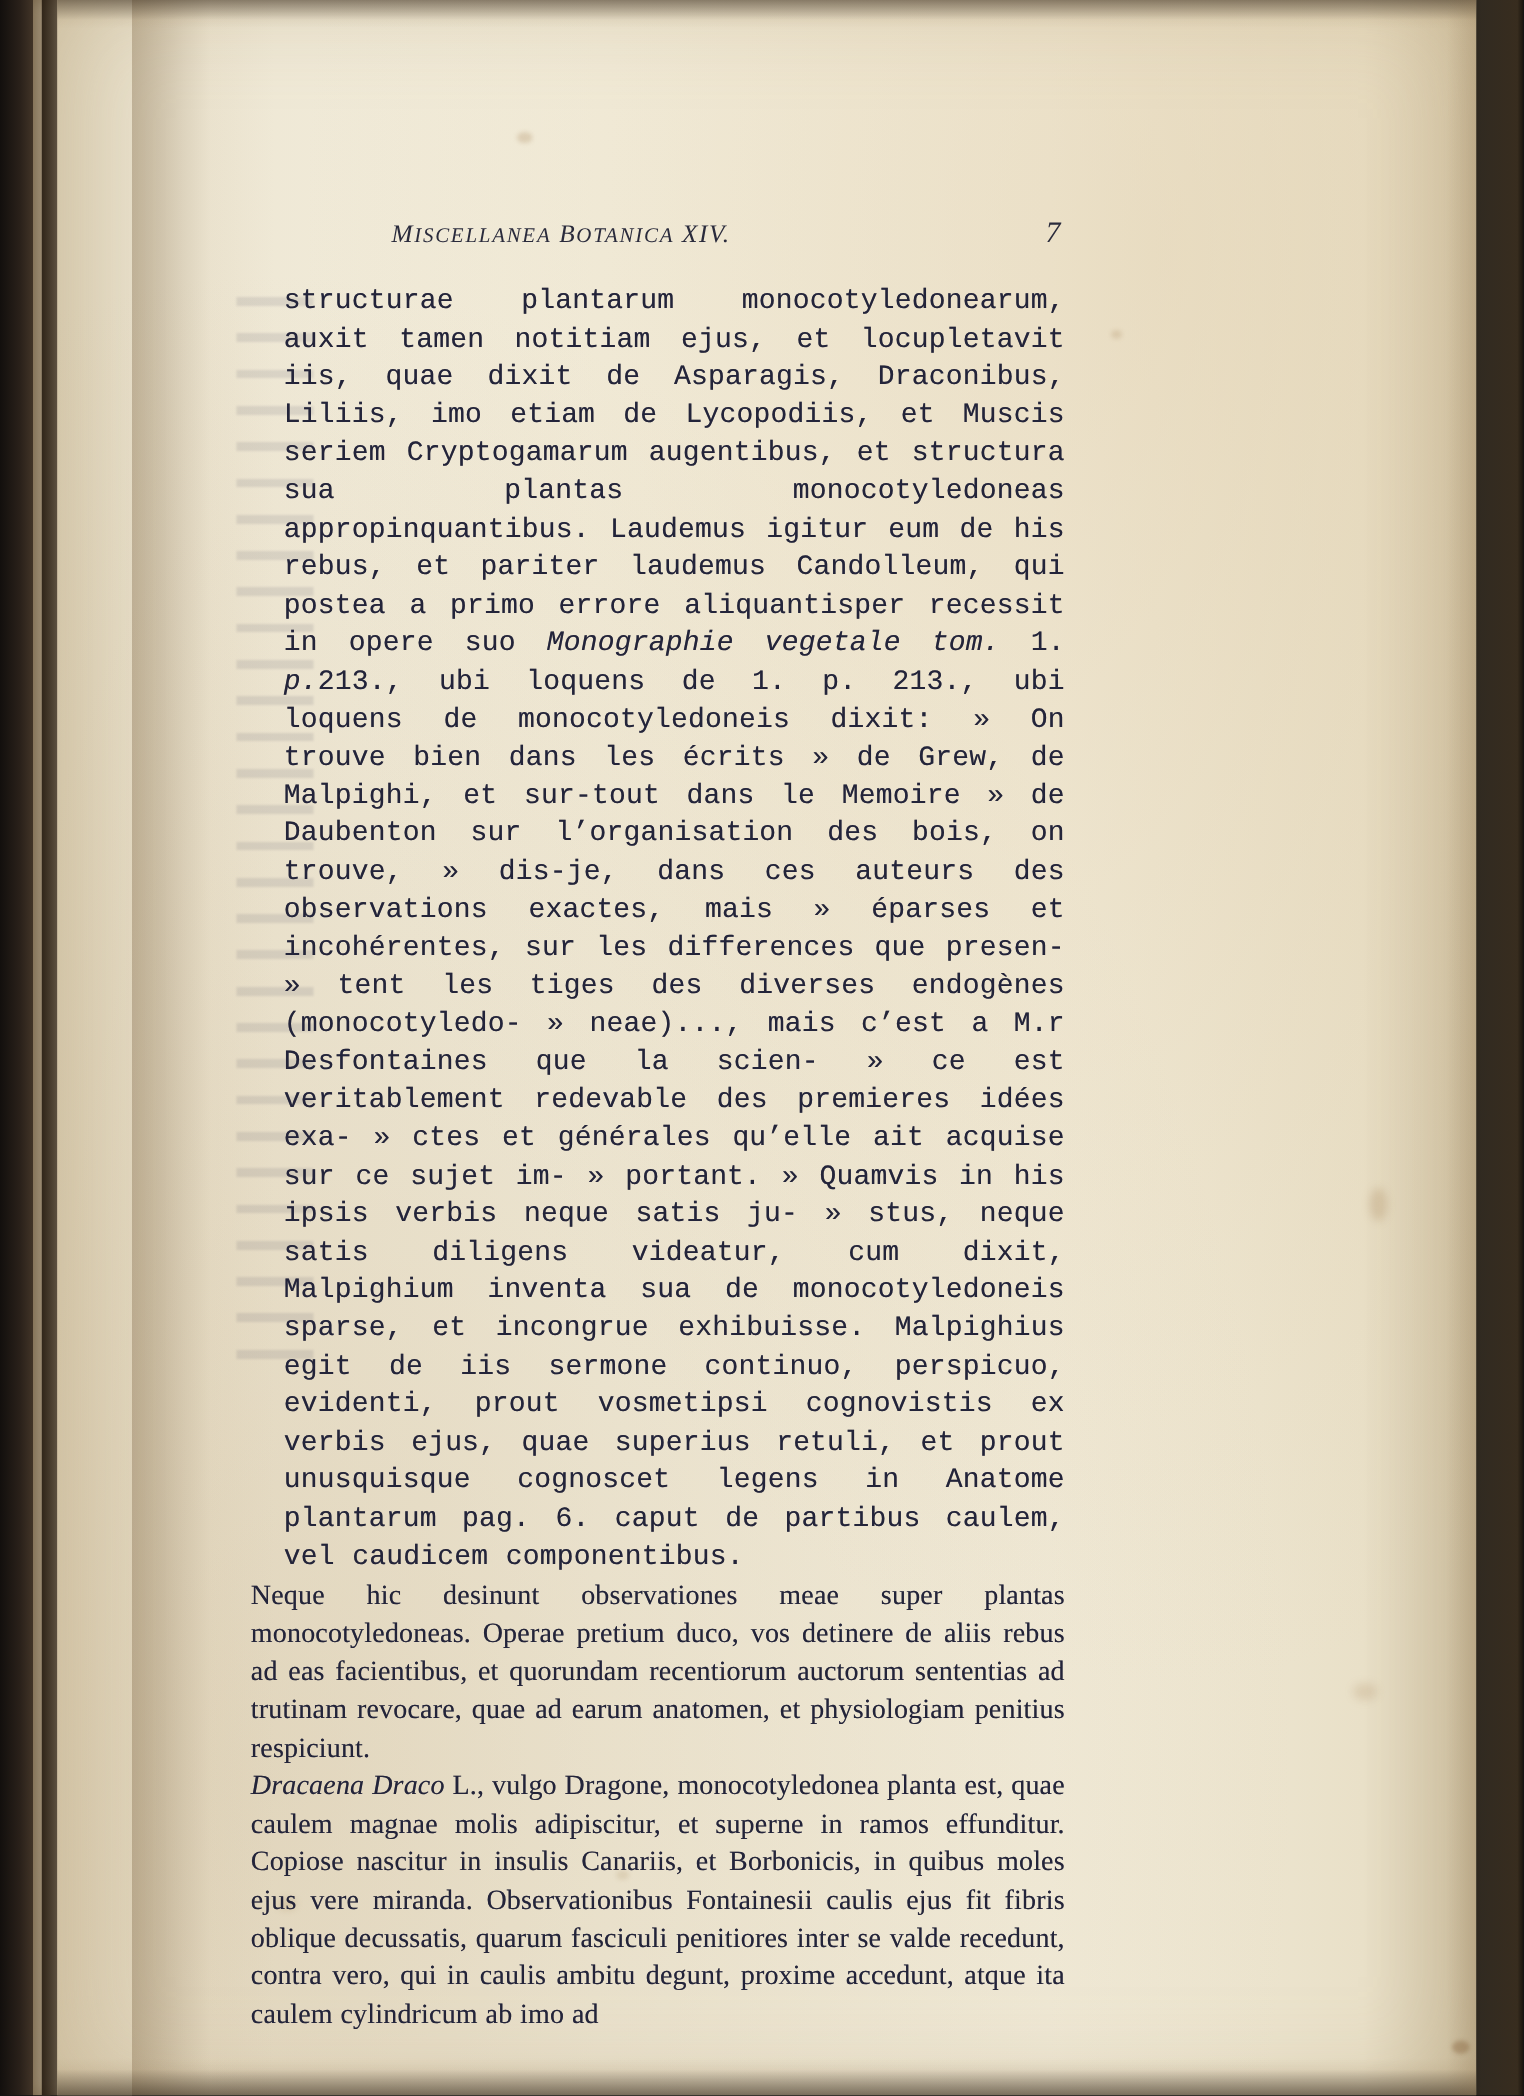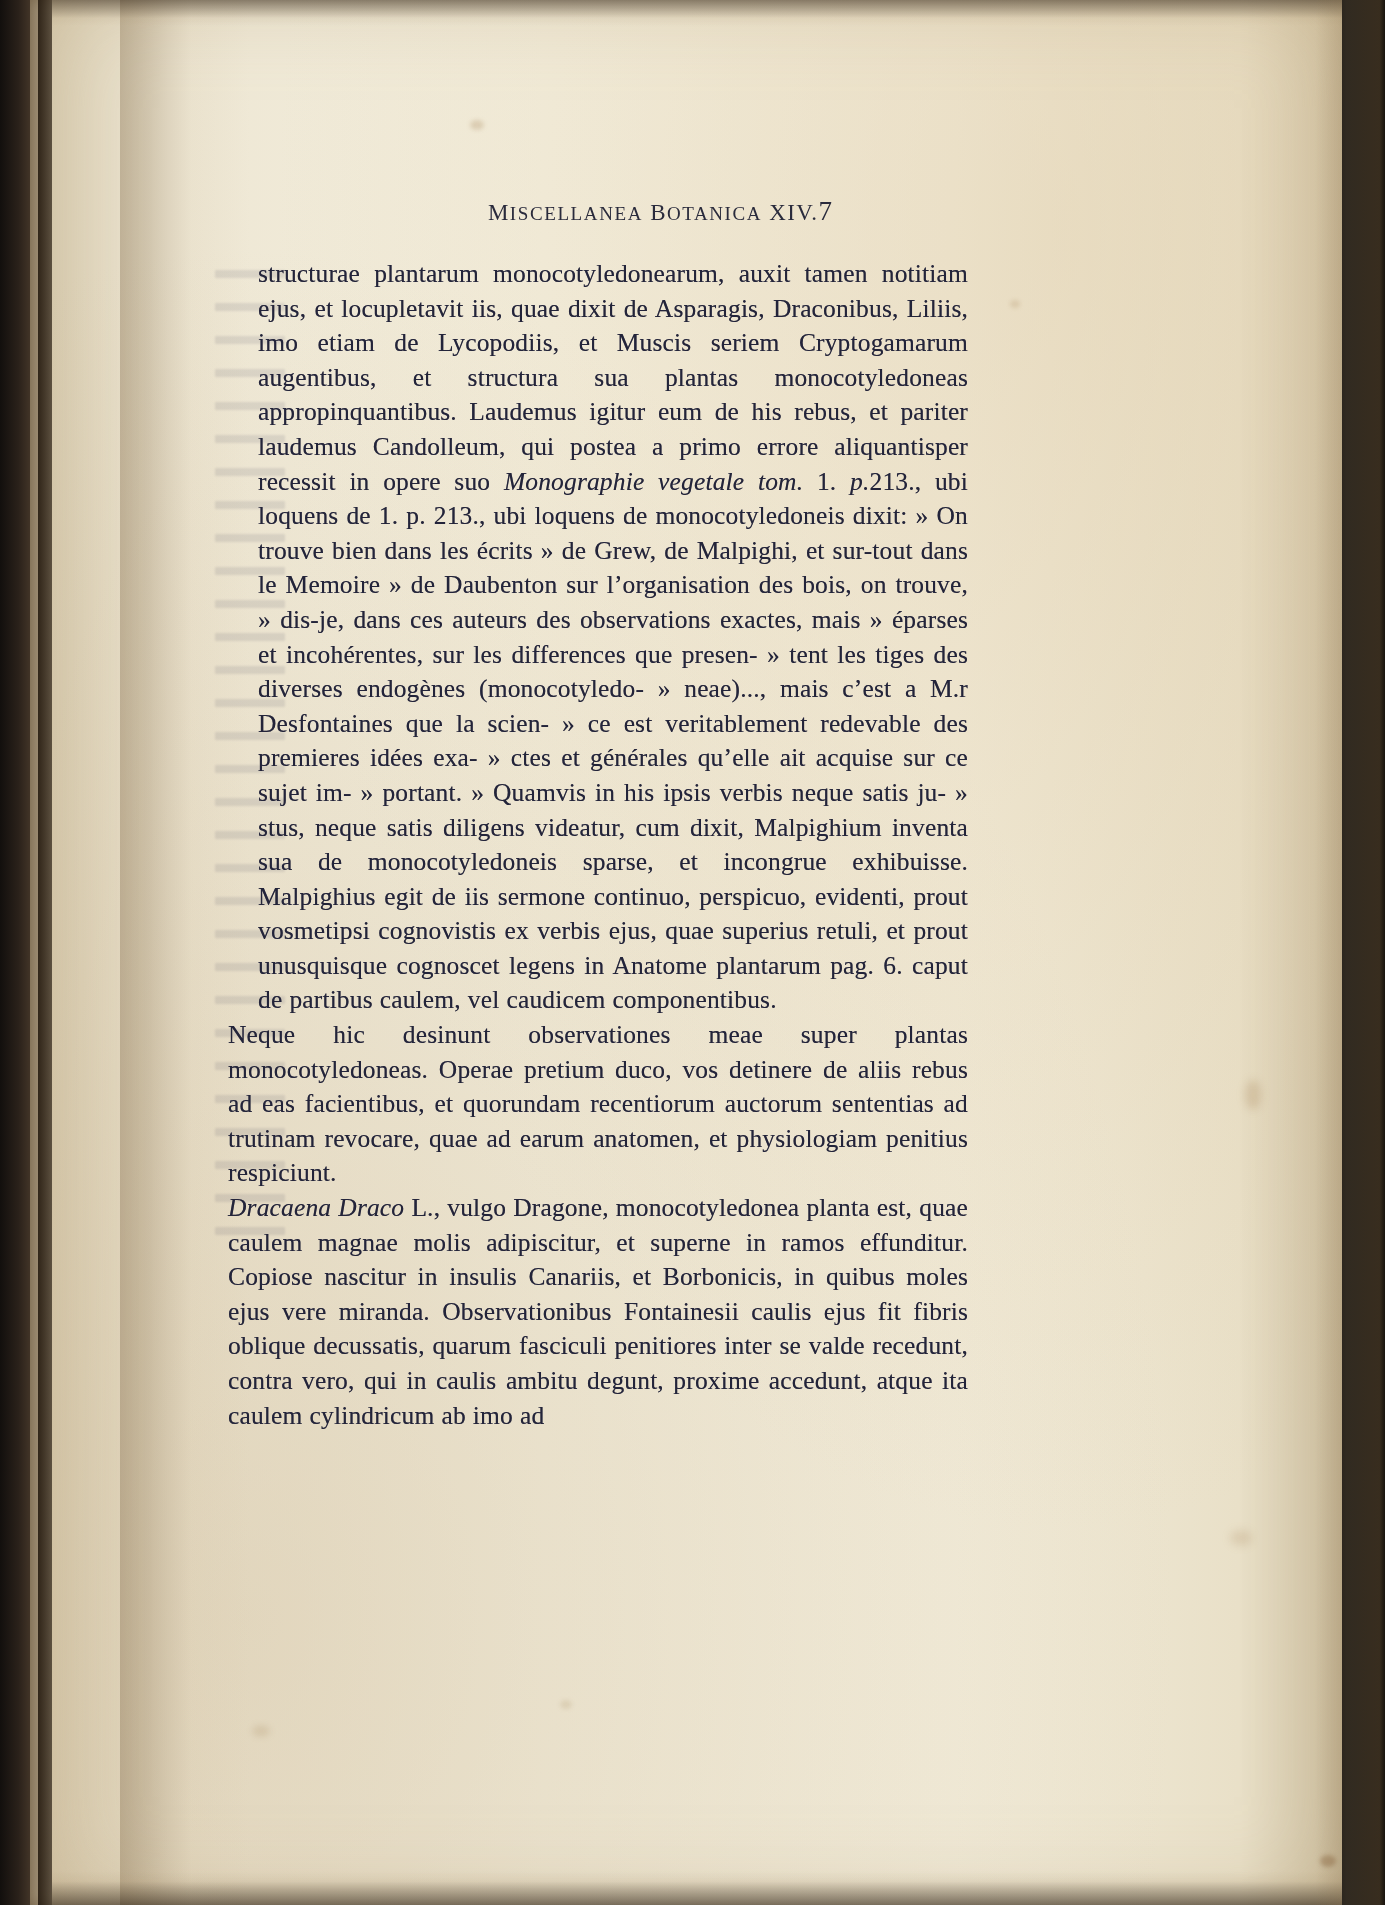--- a/index.html
+++ b/index.html
@@ -113,23 +113,24 @@
   .textblock {
     position: absolute;
     left: 228px;
     top: 196px;
     width: 740px;
   }
 
   .running-head {
     display: flex;
     align-items: baseline;
-    justify-content: center;
+    justify-content: space-between;
     margin-bottom: 30px;
     padding-left: 128px;
+    font-style: italic;
   }
   .head-title {
     font-family: "Liberation Serif", serif;
     font-size: 23px;
     letter-spacing: 1.4px;
     color: #2a2b3c;
     white-space: nowrap;
   }
   .head-title .small-caps {
     font-size: 19px;
@@ -148,21 +149,21 @@
     line-height: 34.6px;
     color: #23243a;
     text-align: justify;
     text-justify: inter-word;
     margin: 0;
     letter-spacing: 0.15px;
     word-spacing: 0.5px;
   }
   .para + .para { margin-top: 0px; }
 
-  .indent-body { padding-left: 30px; }
+  .indent-body { padding-left: 30px; font-family: Liberation Mono, monospace; }
   .hang { padding-left: 0px; }
 
   .para i, .para em { font-style: italic; }
 
   
   .para { text-align-last: left; }
 
   .ink-fade {
     
     text-shadow: 0 0 0.6px rgba(35,36,58,0.5);

